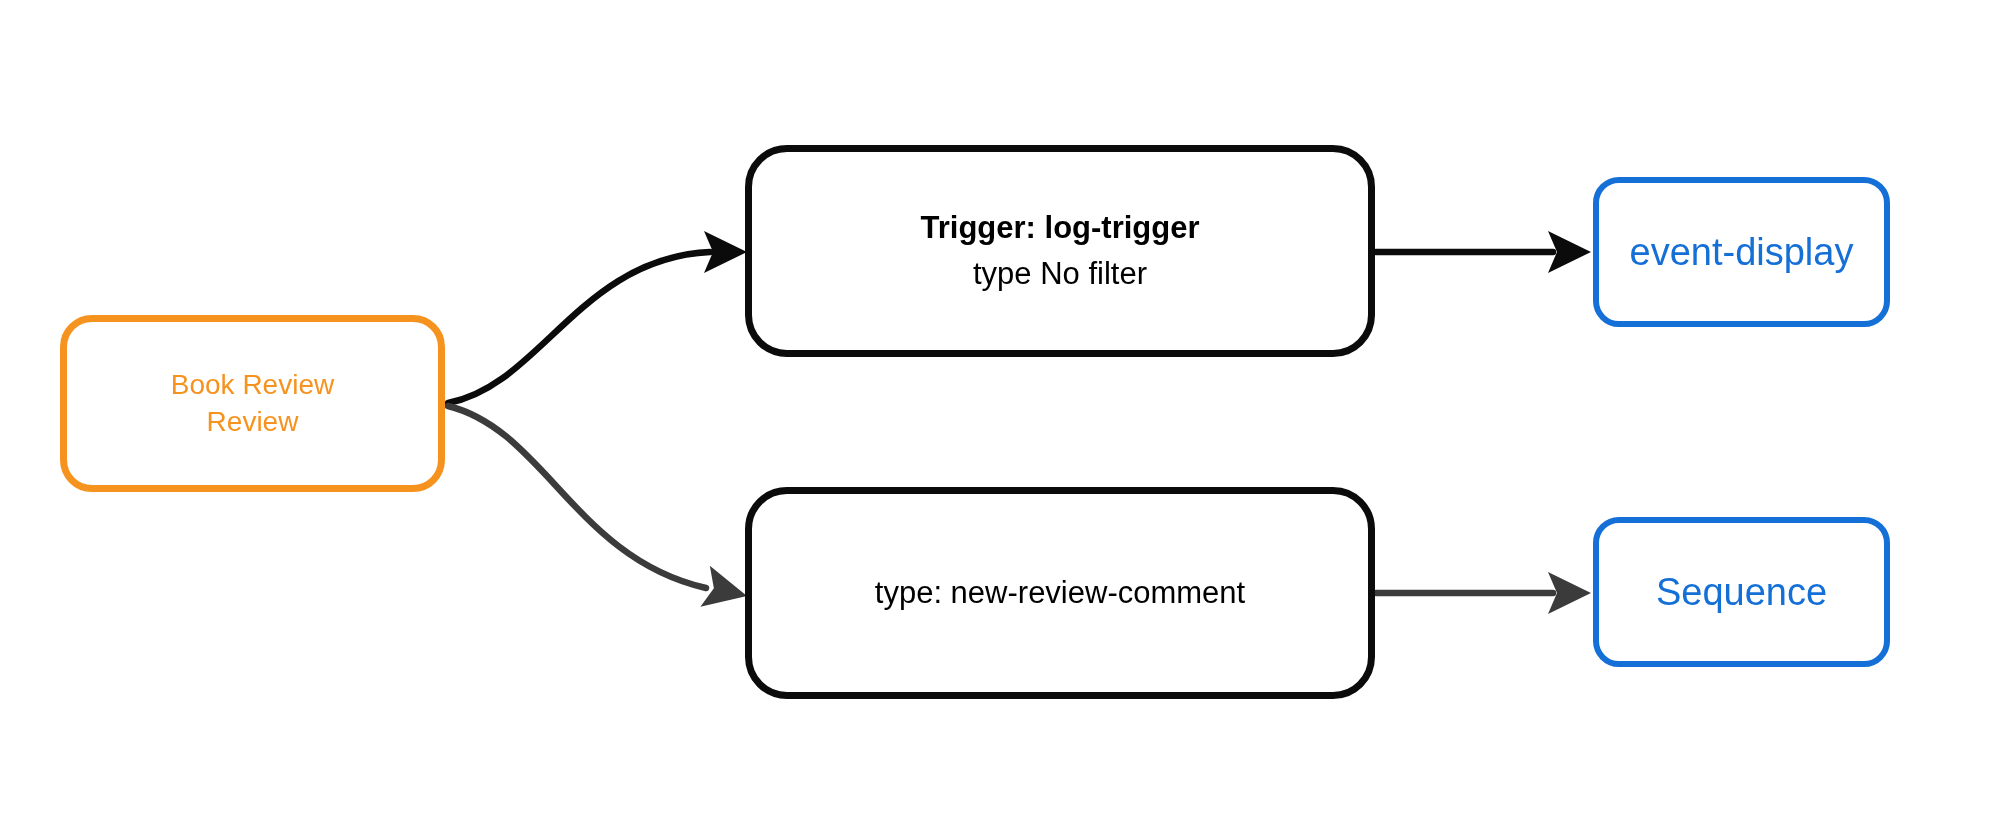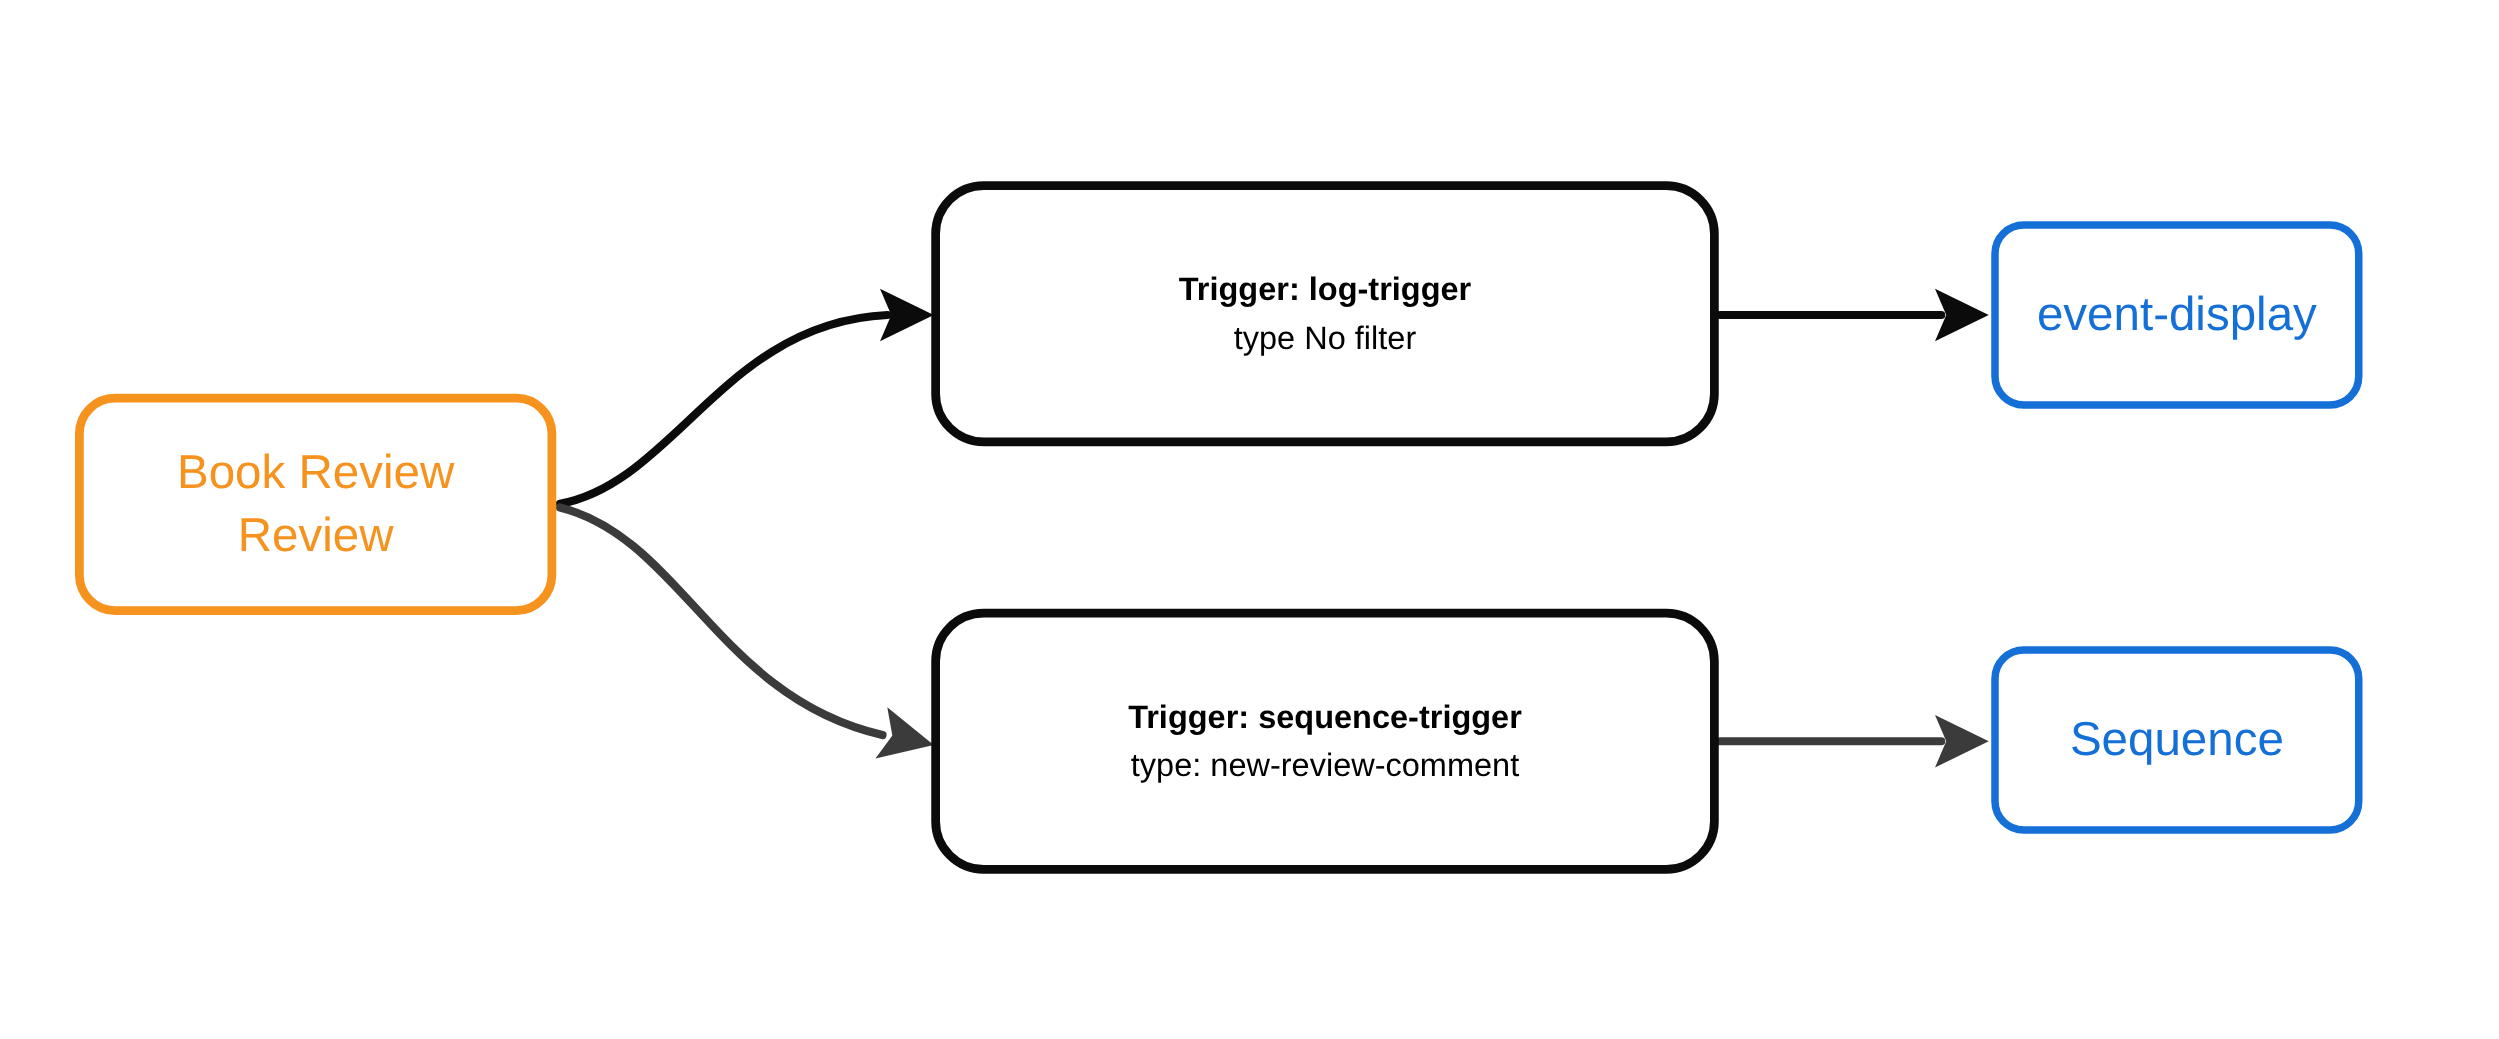--- a/index.html
+++ b/index.html
@@ -34,31 +34,31 @@
     background: #ffffff;
   }
   .node-broker {
     left: 60px;
     top: 315px;
     width: 385px;
     height: 177px;
     border: 7px solid var(--color-broker-orange, #F6921E);
     border-radius: 32px;
     color: var(--color-broker-orange, #F6921E);
-    font-size: 38px;
+    font-size: 28px;
     line-height: 1.32;
   }
   .node-trigger {
     left: 745px;
     width: 630px;
     height: 212px;
     border: 7px solid var(--color-edge-black, #0B0B0B);
     border-radius: 42px;
     color: var(--color-node-text-black, #000000);
-    font-size: 26px;
+    font-size: 31px;
     line-height: 1.5;
   }
   .node-trigger .title {
     font-weight: bold;
   }
   #node-log-trigger { top: 145px; }
   #node-sequence-trigger { top: 487px; }
   .node-service {
     left: 1593px;
     width: 297px;
@@ -115,21 +115,20 @@
     <span>Book Review</span>
     <span>Review</span>
   </div>
 
   <div class="node node-trigger" id="node-log-trigger">
     <span class="title">Trigger: log-trigger</span>
     <span class="subtitle">type No filter</span>
   </div>
 
   <div class="node node-trigger" id="node-sequence-trigger">
-    <span class="title">Trigger: sequence-trigger</span>
     <span class="subtitle">type: new-review-comment</span>
   </div>
 
   <div class="node node-service" id="node-sequence">
     <span>Sequence</span>
   </div>
 
   <div class="node node-service" id="node-event-display">
     <span>event-display</span>
   </div>

